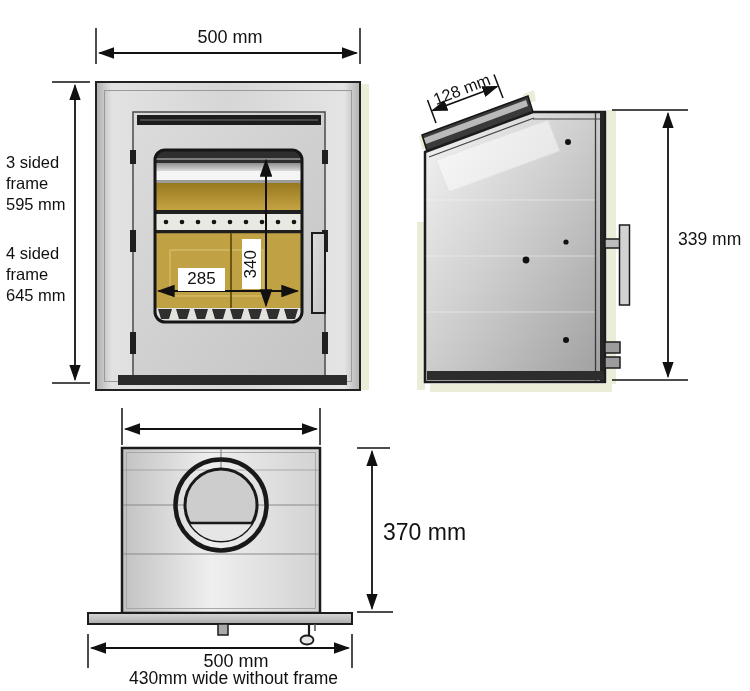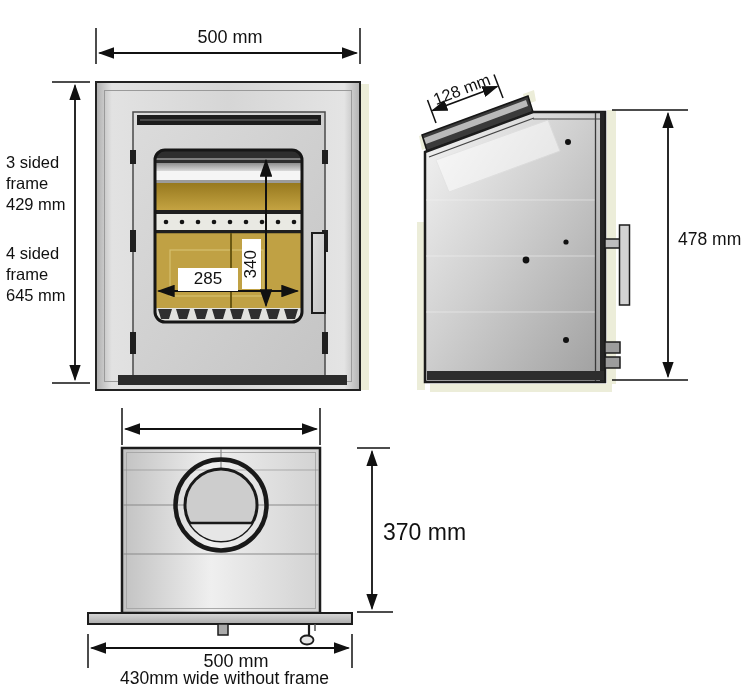--- a/index.html
+++ b/index.html
@@ -196,36 +196,36 @@
       <line x1="88" y1="634" x2="88" y2="668" stroke-width="1.5"></line>
       <line x1="352" y1="634" x2="352" y2="668" stroke-width="1.5"></line>
       <line x1="91.5" y1="648" x2="348.5" y2="648" marker-start="url(#ah)" marker-end="url(#ah)"></line>
     </g>
   </svg>
 
   <div class="lbl center" style="left:150px;top:27px;width:160px;font-size:18px;">500 mm</div>
 
   <div class="lbl multiline" style="left:6px;top:152px;">3 sided
 frame
-429 mm</div>
+595 mm</div>
 
   <div class="lbl multiline" style="left:6px;top:219px;margin-top:24px;">4 sided
 frame
 645 mm</div>
 
-  <div class="lbl boxed" style="left:178px;top:268px;width:60px;height:23px;font-size:17px;text-align:center;">285</div>
+  <div class="lbl boxed" style="left:178px;top:268px;width:47px;height:23px;font-size:17px;text-align:center;">285</div>
 
   <div class="lbl boxed rot-vert" style="left:242px;top:239px;width:19px;height:50px;font-size:17px;">
     <span>340</span>
   </div>
 
   <div class="lbl center rot-diag" style="left:420px;top:80px;width:84px;font-size:16.5px;">128 mm</div>
 
-  <div class="lbl" style="left:678px;top:229px;font-size:17.5px;">478 mm</div>
+  <div class="lbl" style="left:678px;top:229px;font-size:17.5px;">339 mm</div>
 
 
   <div class="lbl" style="left:383px;top:519px;font-size:23px;">370 mm</div>
 
   <div class="lbl center" style="left:156px;top:651px;width:160px;font-size:18px;">500 mm</div>
 
-  <div class="lbl center" style="left:87px;top:668px;width:275px;font-size:17.5px;text-align:center;">430mm wide without frame</div>
+  <div class="lbl center" style="left:96px;top:668px;width:275px;font-size:17.5px;text-align:center;">430mm wide without frame</div>
 
 </div>
 
 </body></html>

